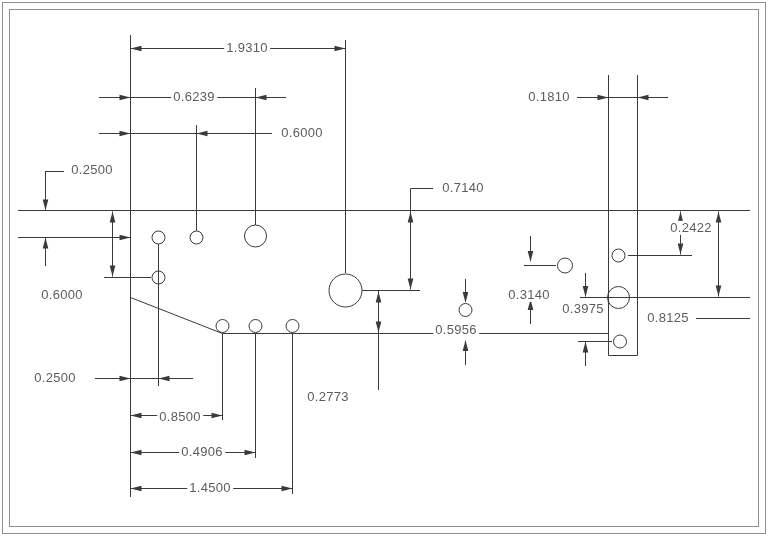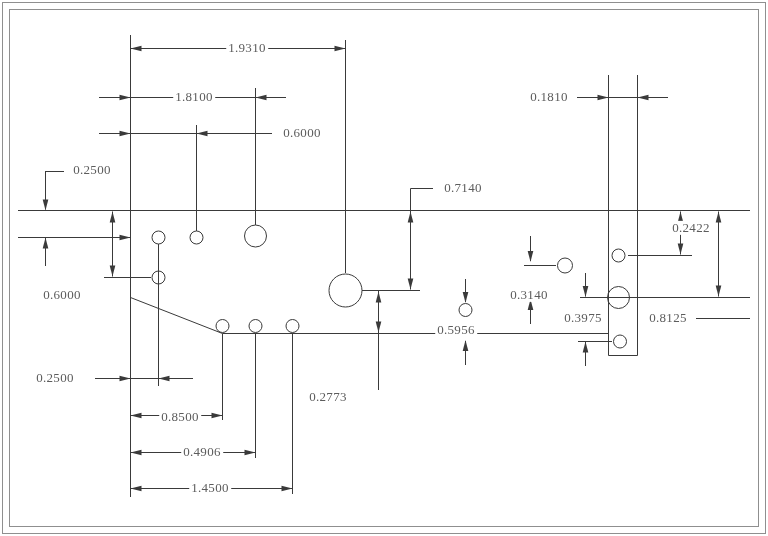--- a/index.html
+++ b/index.html
@@ -1,19 +1,19 @@
 <!DOCTYPE html>
 <html style="--bg: #ffffff; --line: #3a3a3a; --dimtext: #5c5c5c; --frame: #8f8f8f;"><head>
 <meta charset="utf-8">
 <style>
   html,body { margin:0; padding:0; background:#e8e8e8; }
   .page {
     position:relative; width:768px; height:536px;
     background:var(--bg,#ffffff); overflow:hidden;
-    font-family:Liberation Serif, serif;
+    font-family:Liberation Sans, sans-serif;
   }
   .page svg { position:absolute; left:0; top:0; }
   svg line { stroke:var(--line,#3a3a3a); stroke-width:1; fill:none; }
   svg circle { stroke:var(--line,#3a3a3a); stroke-width:1; fill:none; }
   svg .frame rect { stroke:var(--frame,#8f8f8f); stroke-width:1; fill:none; }
   svg #ah { fill:var(--line,#3a3a3a); stroke:none; }
   .dim {
     position:absolute; transform:translate(-50%,-50%);
     background:var(--bg,#ffffff); padding:0 2px;
     font-size:13px; line-height:1.1; letter-spacing:0.3px;
@@ -138,29 +138,29 @@
       <circle cx="292.5" cy="326" r="6.5"></circle>
       <circle cx="465.5" cy="310" r="6.5"></circle>
       <circle cx="565" cy="265.5" r="7.5"></circle>
       <circle cx="618.5" cy="255.5" r="6.5"></circle>
       <circle cx="618.5" cy="297.5" r="11"></circle>
       <circle cx="620" cy="341.5" r="6.5"></circle>
     </g>
   </svg>
 
   <div class="dim" style="left:247px; top:48px">1.9310</div>
-  <div class="dim" style="left:194px; top:97px">1.8100</div>
+  <div class="dim" style="left:194px; top:97px">0.6239</div>
   <div class="dim" style="left:302px; top:133px">0.6000</div>
   <div class="dim" style="left:549px; top:97px">0.1810</div>
   <div class="dim" style="left:92px;  top:170px">0.2500</div>
   <div class="dim" style="left:463px; top:188px">0.7140</div>
   <div class="dim" style="left:691px; top:228px">0.2422</div>
   <div class="dim" style="left:62px;  top:295px">0.6000</div>
   <div class="dim" style="left:529px; top:295px">0.3140</div>
-  <div class="dim" style="left:583px; top:318px">0.3975</div>
+  <div class="dim" style="left:583px; top:309px">0.3975</div>
   <div class="dim" style="left:668px; top:318px">0.8125</div>
   <div class="dim" style="left:456px; top:330px">0.5956</div>
   <div class="dim" style="left:55px;  top:378px">0.2500</div>
   <div class="dim" style="left:328px; top:397px">0.2773</div>
   <div class="dim" style="left:180px; top:417px">0.8500</div>
   <div class="dim" style="left:202px; top:452px">0.4906</div>
   <div class="dim" style="left:210px; top:488px">1.4500</div>
 
 </div>
 

